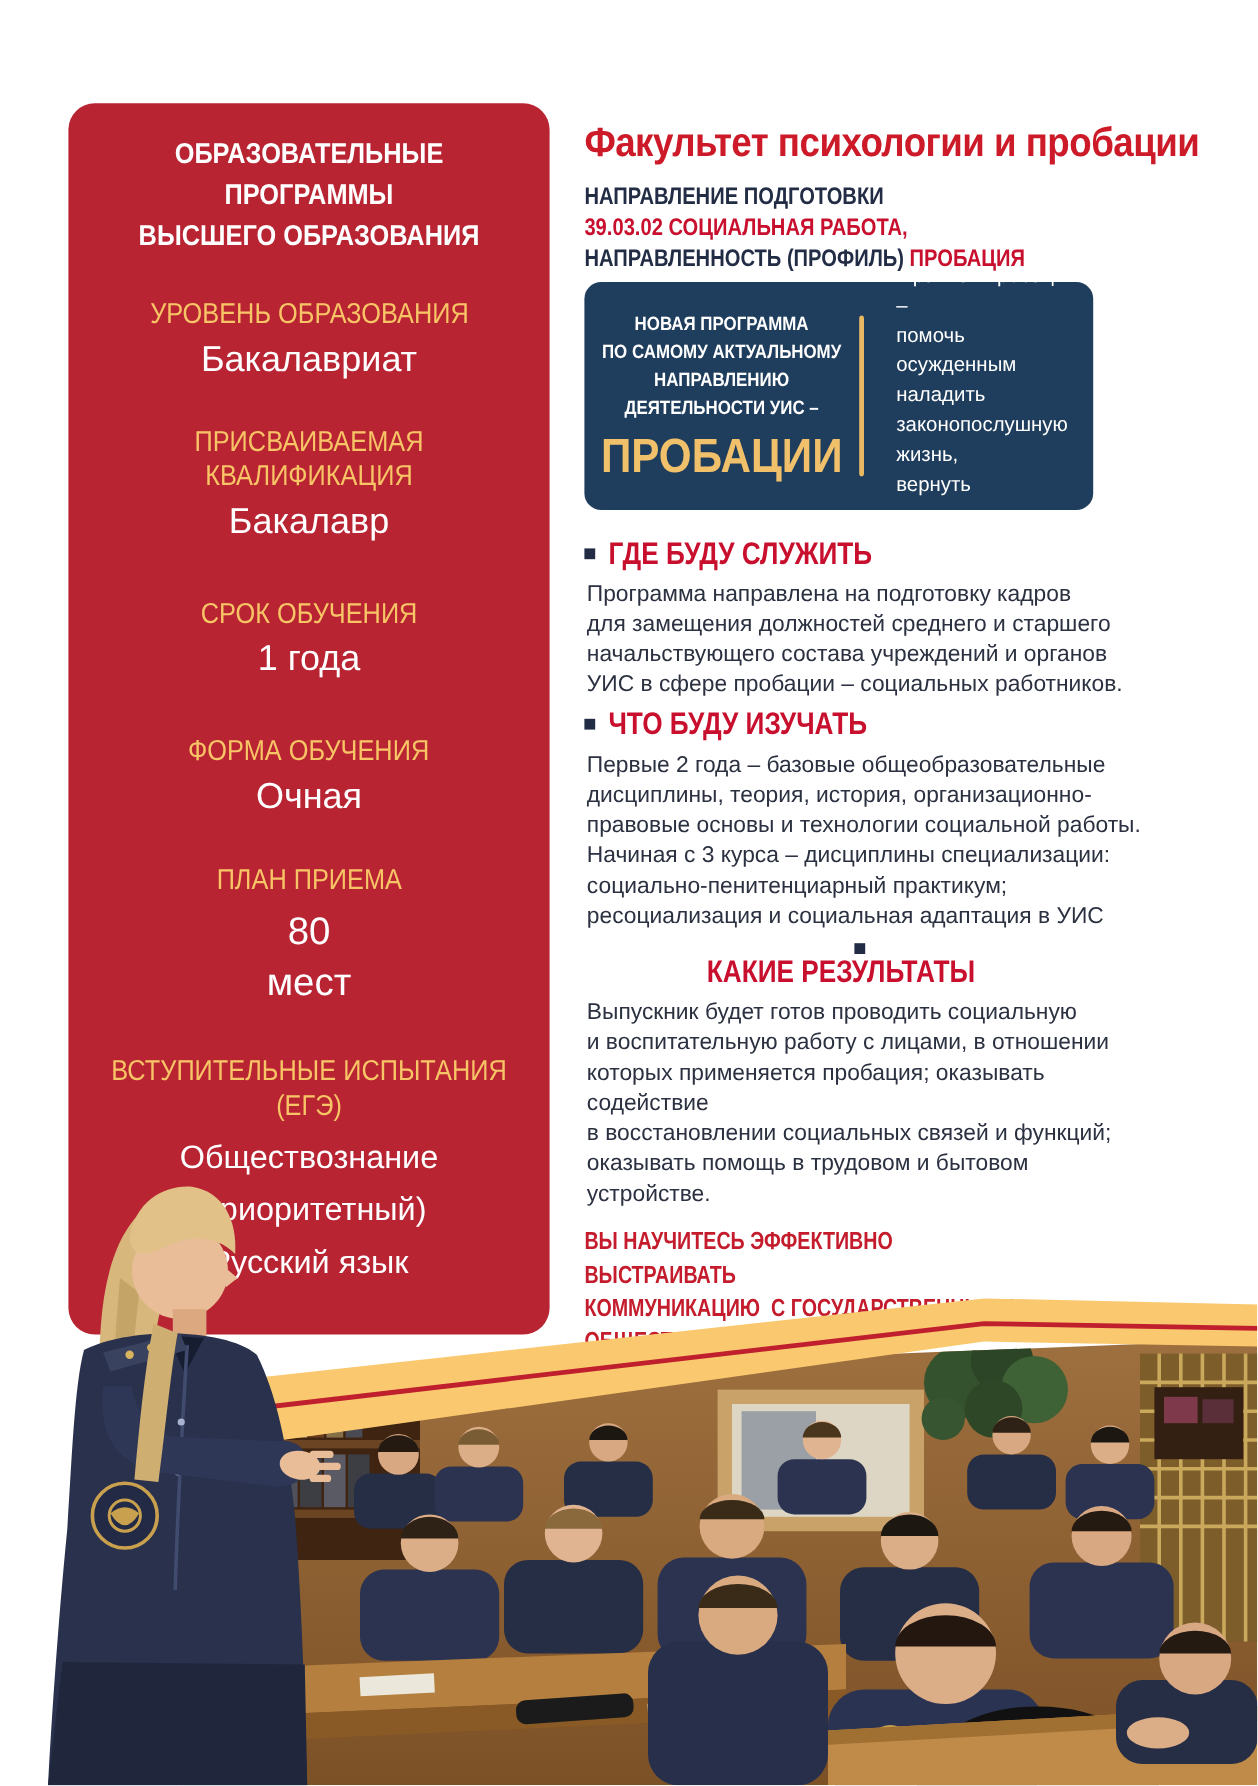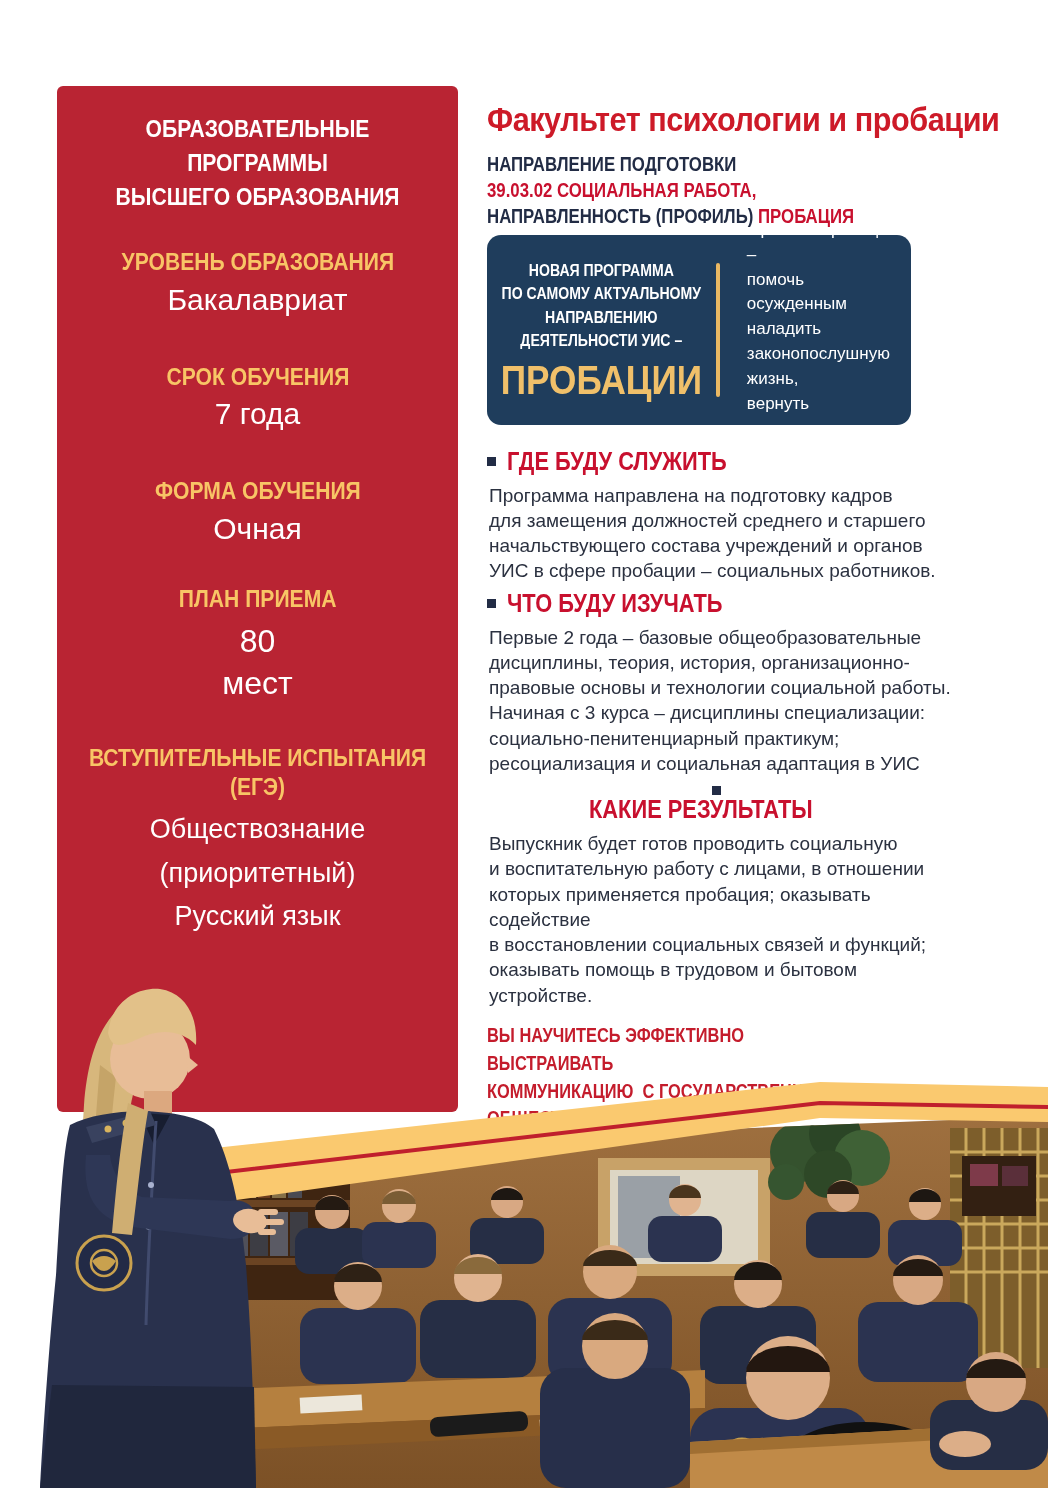--- a/index.html
+++ b/index.html
@@ -4,24 +4,24 @@
 <style>
   html,body{margin:0;padding:0;background:#fff;}
   .page{position:relative;width:1048px;height:1488px;background:#ffffff;overflow:hidden;
         font-family:"Liberation Sans",sans-serif;-webkit-font-smoothing:antialiased;}
   .ml{white-space:pre-wrap;}
   .cnd{display:inline-block;transform:scaleX(.84);transform-origin:0 50%;}
   .cnd-c{display:inline-block;transform:scaleX(.88);transform-origin:50% 50%;}
 
   
   .sidebar{position:absolute;left:57px;top:86px;width:401px;height:1026px;
-           background:#b92433;border-radius:6px;text-align:center;color:#fff;
+           background:#b92433;border-radius:22px;text-align:center;color:#fff;
            padding-top:26px;box-sizing:border-box;}
   .sb-title{font-weight:bold;font-size:24px;line-height:1.42;color:#ffffff;}
-  .sb-label{font-weight:bold;font-size:24px;line-height:1.2;color:#f8c566;}
+  .sb-label{font-weight:normal;font-size:24px;line-height:1.2;color:#f8c566;}
   .sb-value{font-size:30px;line-height:1.25;color:#ffffff;margin-top:4px;}
   .f0{margin-top:34px;} .f1{margin-top:36px;} .f2{margin-top:44px;}
   .f3{margin-top:44px;} .f4{margin-top:38px;} .f5{margin-top:40px;}
   .v-plan{font-size:32px;line-height:1.32;margin-top:6px;}
   .v-ege{font-size:27px;line-height:1.62;margin-top:6px;}
 
   
   .content{position:absolute;left:487px;top:102px;width:470px;}
   .page-title{margin:0;font-size:34px;line-height:1.02;font-weight:bold;color:#cd1a28;
               letter-spacing:-.5px;white-space:nowrap;}
@@ -62,24 +62,28 @@
     <div class="sb-title">
       <span class="cnd-c ml">ОБРАЗОВАТЕЛЬНЫЕ ПРОГРАММЫ
 ВЫСШЕГО ОБРАЗОВАНИЯ</span>
     </div>
 
     <div class="f0">
       <div class="sb-label"><span class="cnd-c">УРОВЕНЬ ОБРАЗОВАНИЯ</span></div>
       <div class="sb-value">Бакалавриат</div>
     </div>
 
+    <div class="f1">
+      <div class="sb-label"><span class="cnd-c">ПРИСВАИВАЕМАЯ КВАЛИФИКАЦИЯ</span></div>
+      <div class="sb-value">Бакалавр</div>
+    </div>
 
     <div class="f2">
       <div class="sb-label"><span class="cnd-c">СРОК ОБУЧЕНИЯ</span></div>
-      <div class="sb-value">7 года</div>
+      <div class="sb-value">1 года</div>
     </div>
 
     <div class="f3">
       <div class="sb-label"><span class="cnd-c">ФОРМА ОБУЧЕНИЯ</span></div>
       <div class="sb-value">Очная</div>
     </div>
 
     <div class="f4">
       <div class="sb-label"><span class="cnd-c">ПЛАН ПРИЕМА</span></div>
       <div class="sb-value v-plan ml">80

